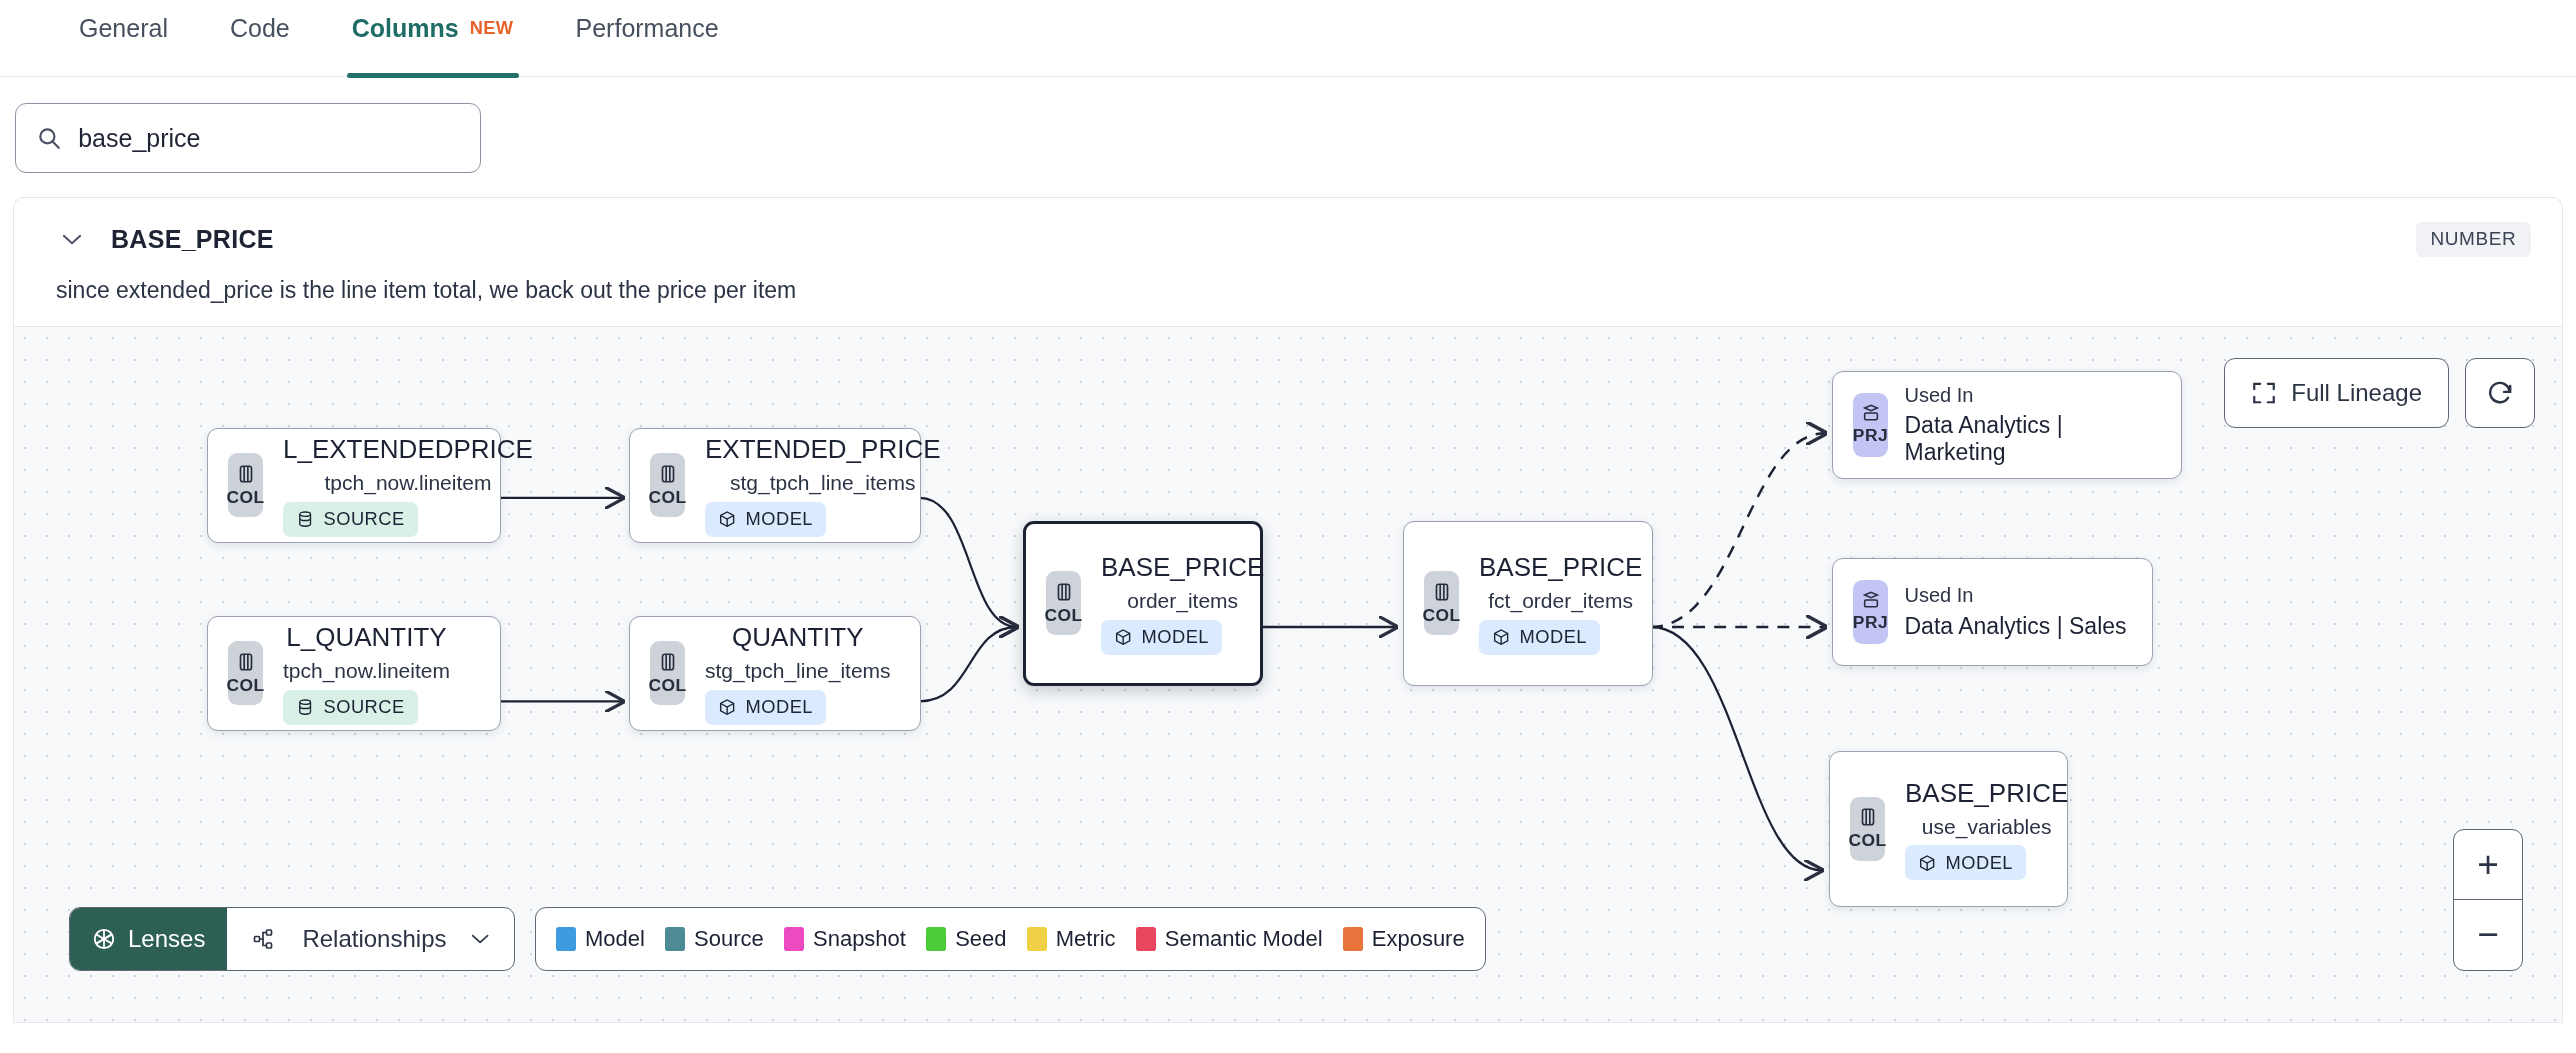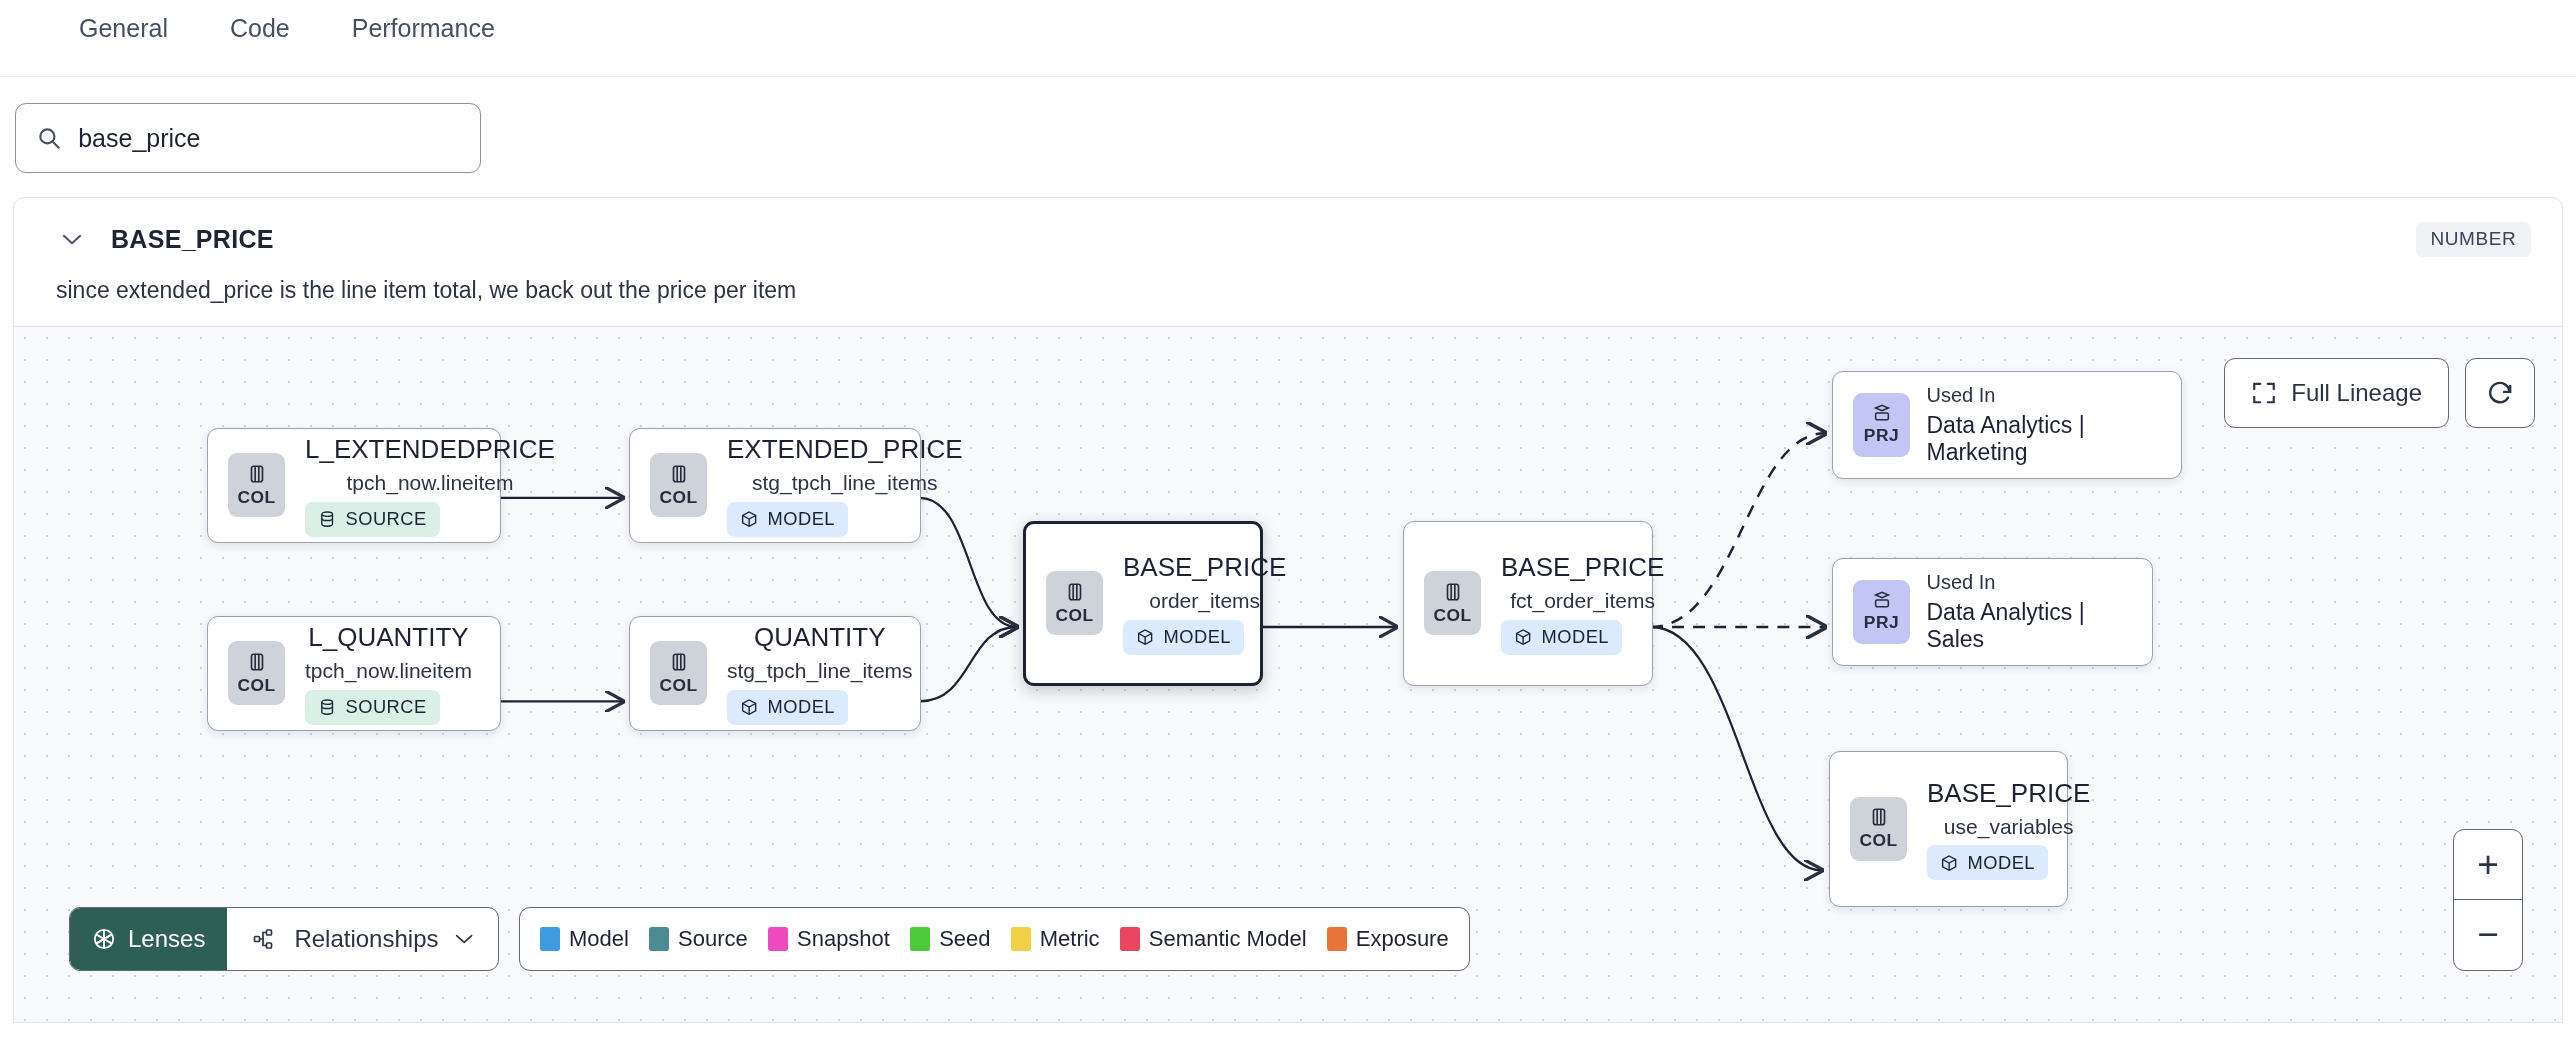--- a/index.html
+++ b/index.html
@@ -115,21 +115,21 @@
     box-shadow: 0 2.8px 8.3px rgba(30,40,60,.10);
     display: flex; align-items: center;
     padding: 0 20px;
     z-index: 2;
   }
   .node.focused {
     border: 3.7px solid #1c2233;
     box-shadow: 0 4.6px 14.7px rgba(25,32,50,.22);
   }
   .node-ico {
-    width: 57px; height: 64px; flex: none;
+    width: 35px; height: 64px; flex: none;
     background: #ced3da; border-radius: 9.2px;
     display: flex; flex-direction: column;
     align-items: center; justify-content: center; gap: 1.8px;
     color: #262d3c;
   }
   .node-ico.prj { background: #c3c6f5; }
   .node-ico span { font-size: 17.4px; font-weight: bold; letter-spacing: 0.5px; }
   .node-body { margin-left: 16.5px; display: flex; flex-direction: column; gap: 6.4px; }
   .node-name { font-size: 26px; color: #1c2233; }
   .node-sub { font-size: 21px; color: #2b3344; }
@@ -178,40 +178,44 @@
   .seg {
     display: flex; border: 1.8px solid #5f6877; border-radius: 11px;
     overflow: hidden; background: #fff; height: 64px;
   }
   .seg-lens {
     background: #2d5f55; color: #fff;
     display: flex; align-items: center; gap: 12px;
     padding: 12px 22px; font-size: 24px; cursor: pointer;
   }
   .seg-rel {
-    display: flex; align-items: center; gap: 17px;
+    display: flex; align-items: center; gap: 25px;
     padding: 0 24px; font-size: 24px; color: #2b3344; cursor: pointer;
   }
   .legend {
     display: flex; align-items: center; gap: 20px;
     background: #fff; border: 1.8px solid #5f6877; border-radius: 11px;
     height: 64px; padding: 0 20px;
   }
   .legend-item { display: flex; align-items: center; gap: 9.2px; font-size: 22px; color: #1c2233; white-space: nowrap; }
   .swatch { width: 20px; height: 24px; border-radius: 2.8px; flex: none; }
 </style>
 </head>
 <body>
 
 <div class="tabbar">
   <div class="tab">
     <span>General</span>
   </div>
   <div class="tab">
     <span>Code</span>
+  </div>
+  <div class="tab active">
+    <span>Columns</span>
+    <span class="tab-new">NEW</span>
   </div>
   <div class="tab">
     <span>Performance</span>
   </div>
 </div>
 
 <div class="searchwrap">
   <div class="searchbox">
     <svg class="mag" viewBox="0 0 24 24" fill="none" stroke="#4a5263" stroke-width="2">
       <circle cx="10.5" cy="10.5" r="6.5"></circle>

